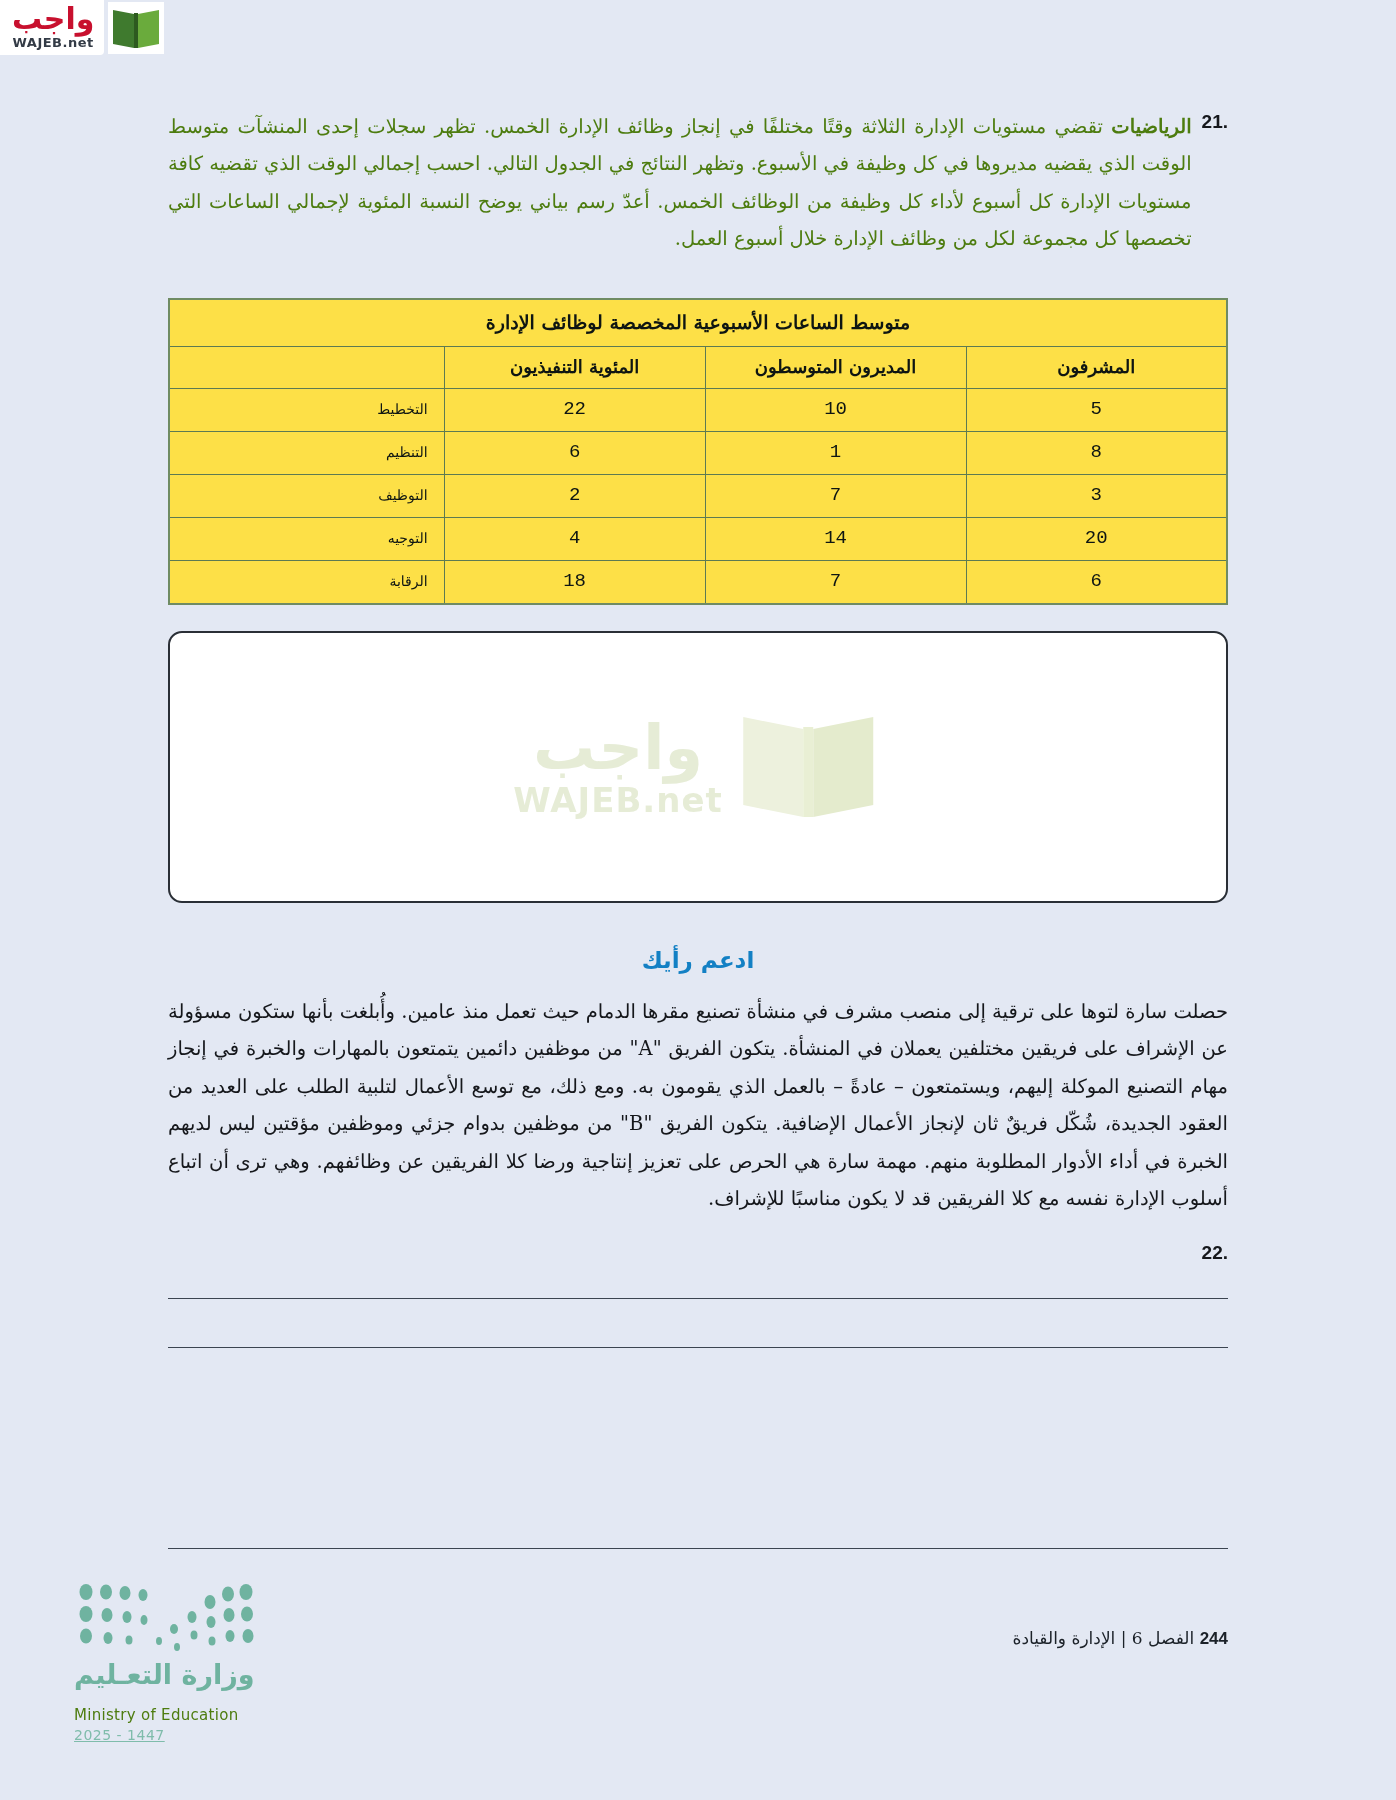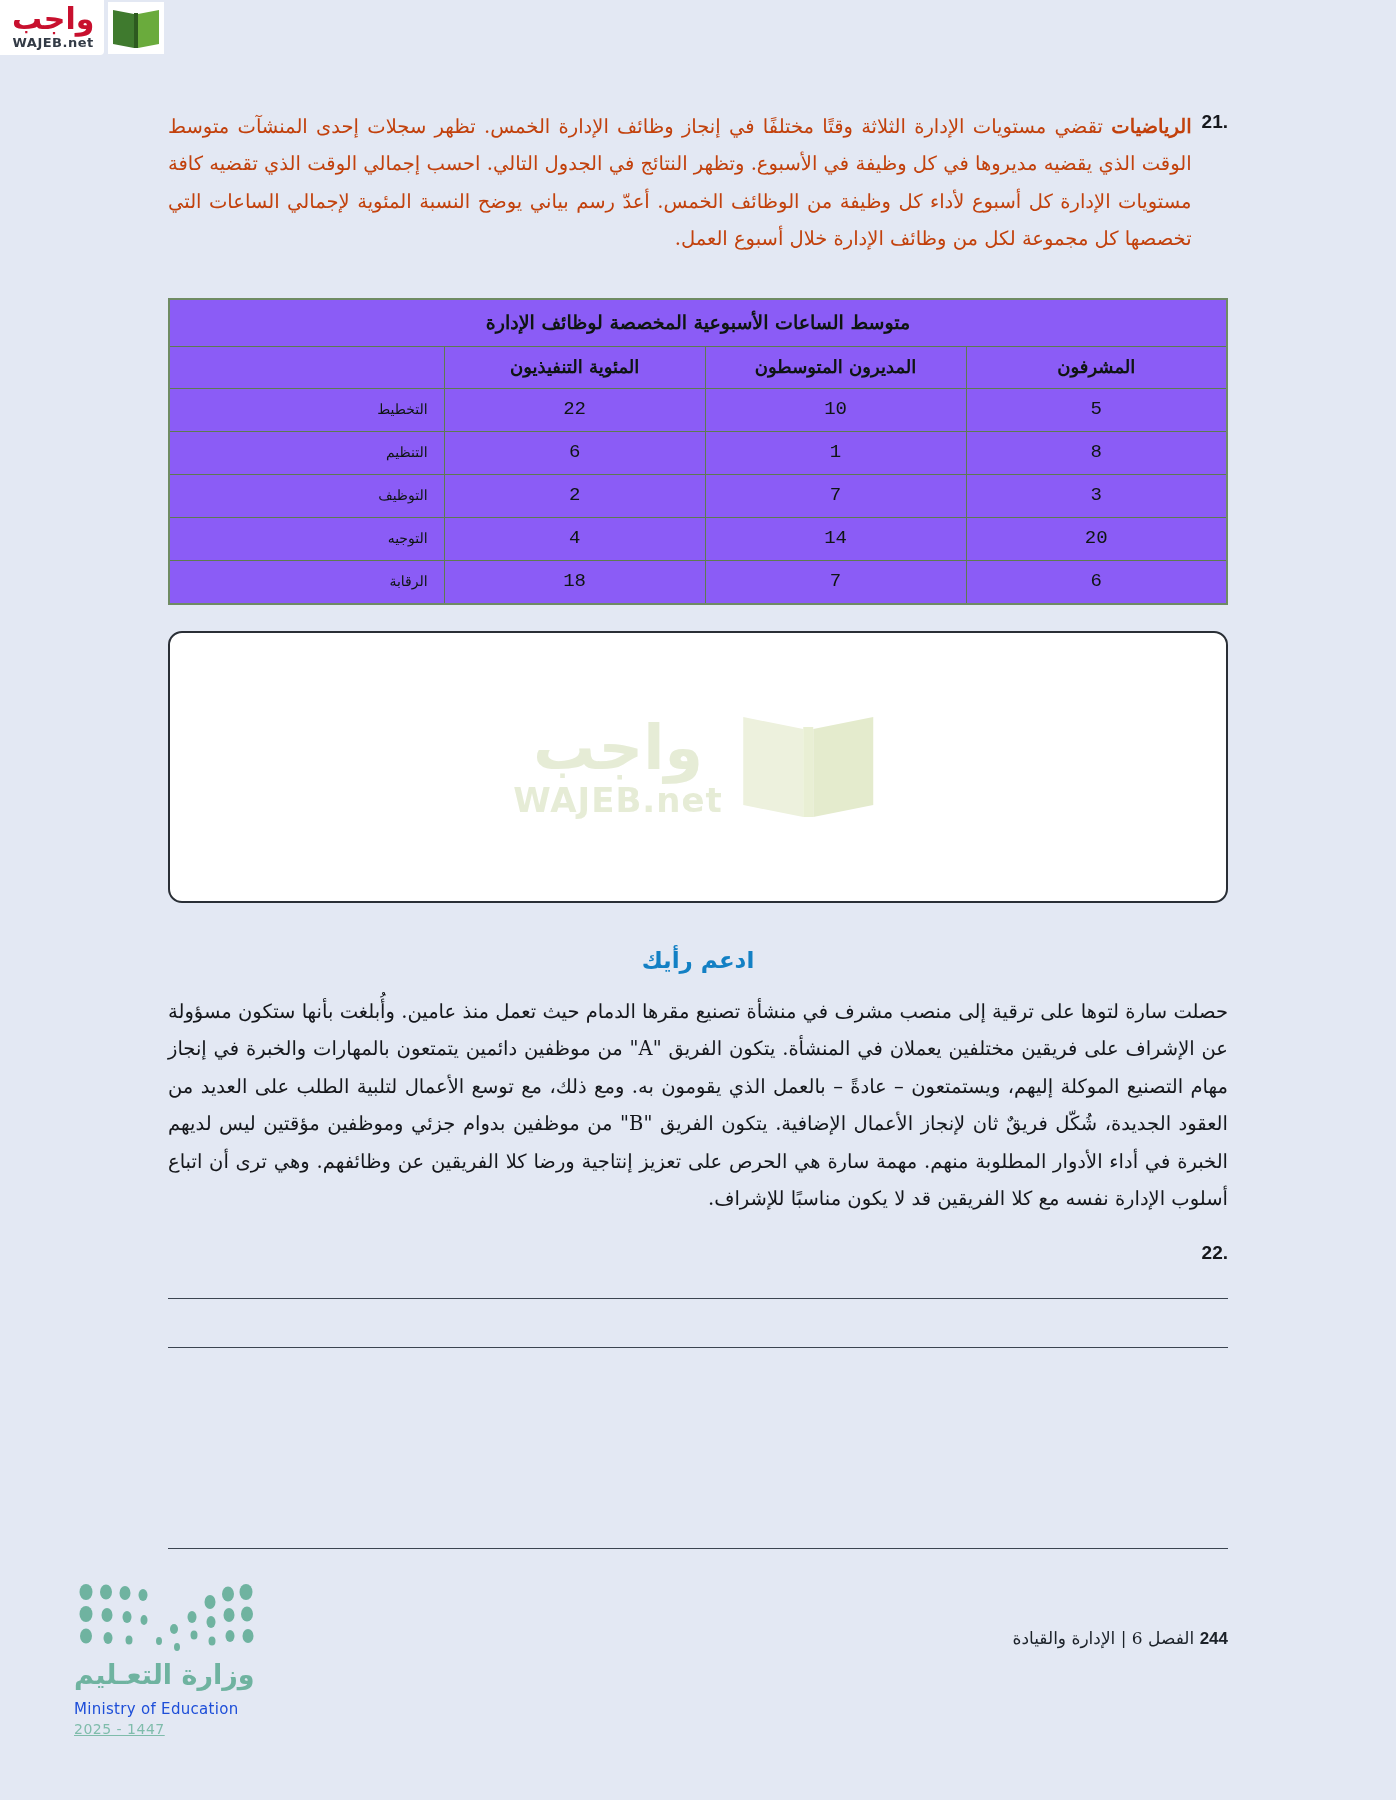--- a/index.html
+++ b/index.html
@@ -81,36 +81,36 @@
     padding-top: 3px;
     min-width: 26px;
     text-align: left;
     direction: ltr;
   }
   .q-body {
     flex: 1;
     font-family: "DejaVu Serif", "Liberation Serif", serif;
     font-size: 19.5px;
     line-height: 1.92;
-    color: #c2410c;
+    color: #4d7c0f;
     text-align: justify;
     text-align-last: right;
   }
   .q-body b.lead {
     font-weight: bold;
   }
 
   
   .tbl-wrap {
     margin-top: 26px;
   }
   table.hours {
     border-collapse: collapse;
     width: 100%;
-    background: #8b5cf6;
+    background: #fde047;
     border: 2px solid #6f8b63;
     table-layout: fixed;
     margin-top: 40px;
   }
   table.hours td, table.hours th {
     border: 1px solid #5d7a52;
     text-align: center;
     color: #0e1512;
     font-family: "DejaVu Serif", "Liberation Serif", serif;
   }
@@ -258,23 +258,23 @@
   .moe-ar {
     color: #6fb3a0;
     font-size: 27px;
     font-weight: bold;
     direction: rtl;
     text-align: left;
     letter-spacing: 1px;
     line-height: 1.1;
   }
   .moe-en {
-    color: #1d4ed8;
+    color: #4d7c0f;
     font-size: 15px;
-    margin-top: 10px;
+    margin-top: 16px;
     letter-spacing: 0.3px;
   }
   .moe-yr {
     color: #7fbcab;
     font-size: 14px;
     margin-top: 3px;
     letter-spacing: 0.5px;
     text-decoration: underline;
   }
 </style>

